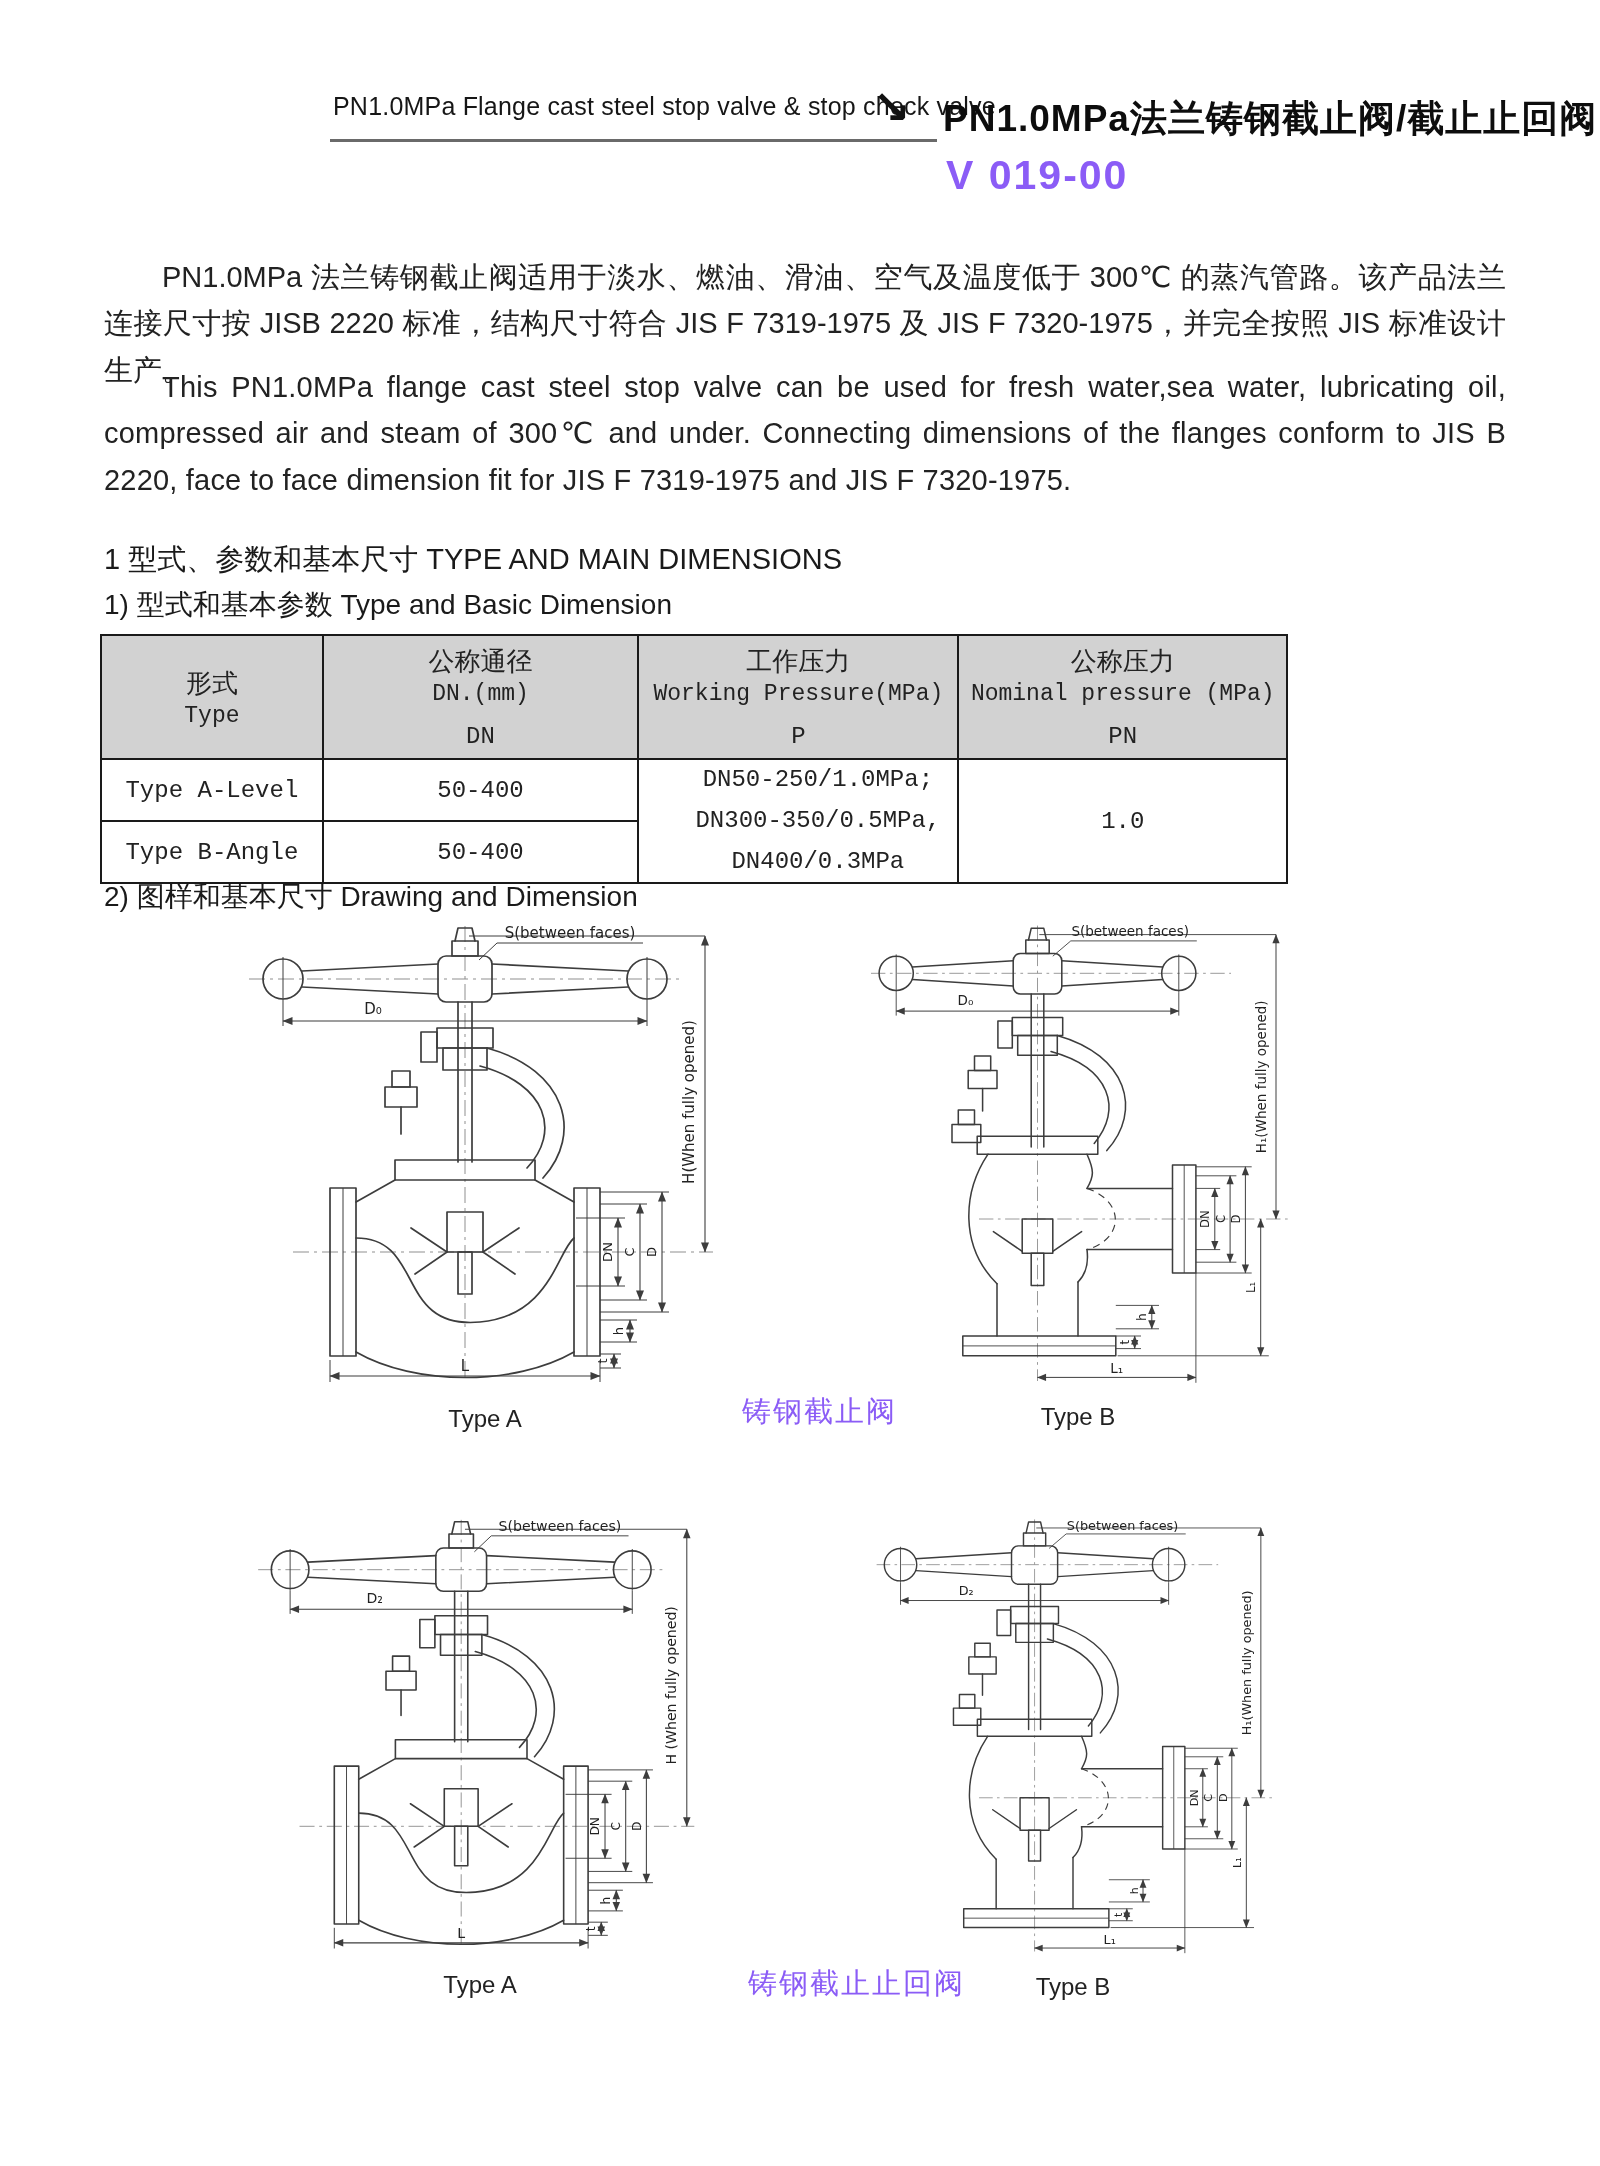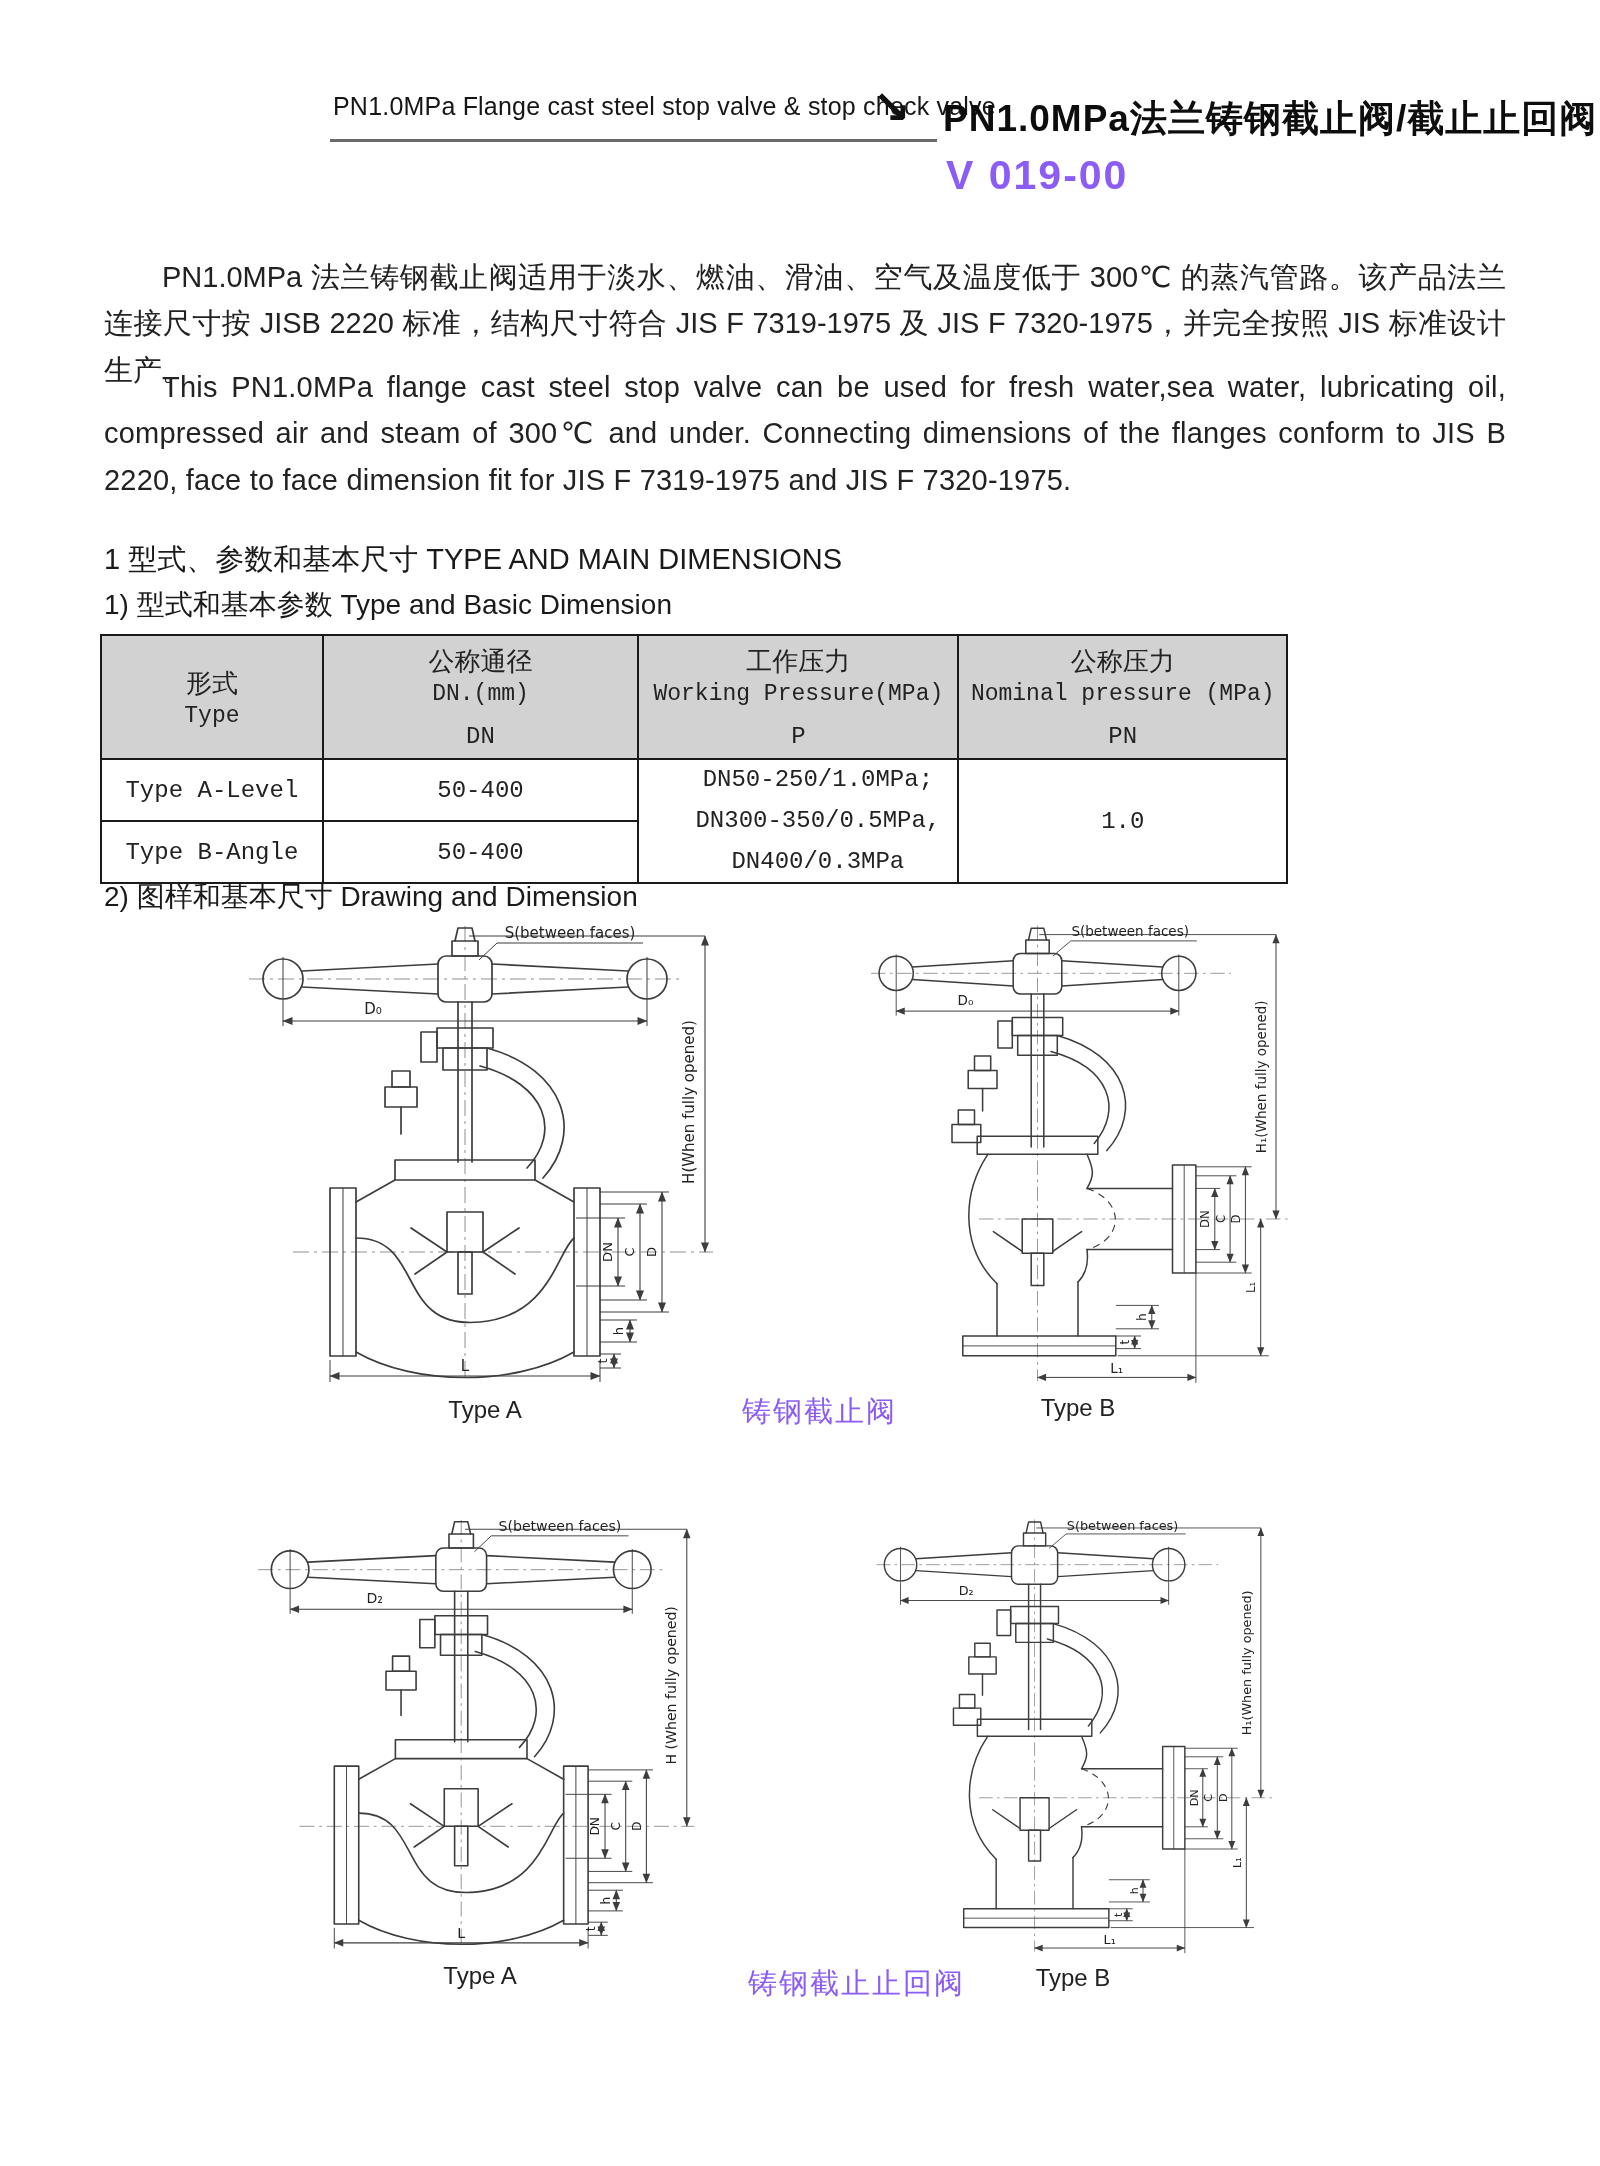--- a/index.html
+++ b/index.html
@@ -36,21 +36,21 @@
   }
   table.spec-table th { background:#d2d2d2; height:118px; font-weight:normal; padding:8px 4px; }
   table.spec-table td { height:46px; font-size:24px; background:#fff; }
   .th-zh { font-size:26px; }
   .th-en { font-size:23px; margin-top:2px; }
   .th-sym { font-size:24px; margin-top:16px; }
   .wp-cell div { line-height:1.7;margin-left:39px; }
 
   
   figure.drawing { position:absolute; }
-  figure.drawing figcaption { text-align:center; font-size:24px; color:#222; margin-top:0; }
+  figure.drawing figcaption { text-align:center; font-size:24px; color:#222; margin-top:9px; }
   .group-label { font-size:29px; color:#8b5cf6; letter-spacing:2px; }
   .lbl-group1 { left:742px; top:1392px; }
   .lbl-group2 { left:748px; top:1964px; }
 
   svg .ln  { stroke:#3d3d3d; stroke-width:1.7; fill:none; stroke-linecap:round; stroke-linejoin:round; }
   svg .cl  { stroke:#8f8f8f; stroke-width:1; fill:none; stroke-dasharray:16 5 3 5; }
   svg .dim { stroke:#3d3d3d; stroke-width:1.1; fill:none; }
   svg .ext { stroke:#3d3d3d; stroke-width:1; fill:none; }
   svg .dsh { stroke:#3d3d3d; stroke-width:1.3; fill:none; stroke-dasharray:8 6; }
   svg text.dtxt  { font-family:"DejaVu Sans",sans-serif; font-size:15px; fill:#222; }

